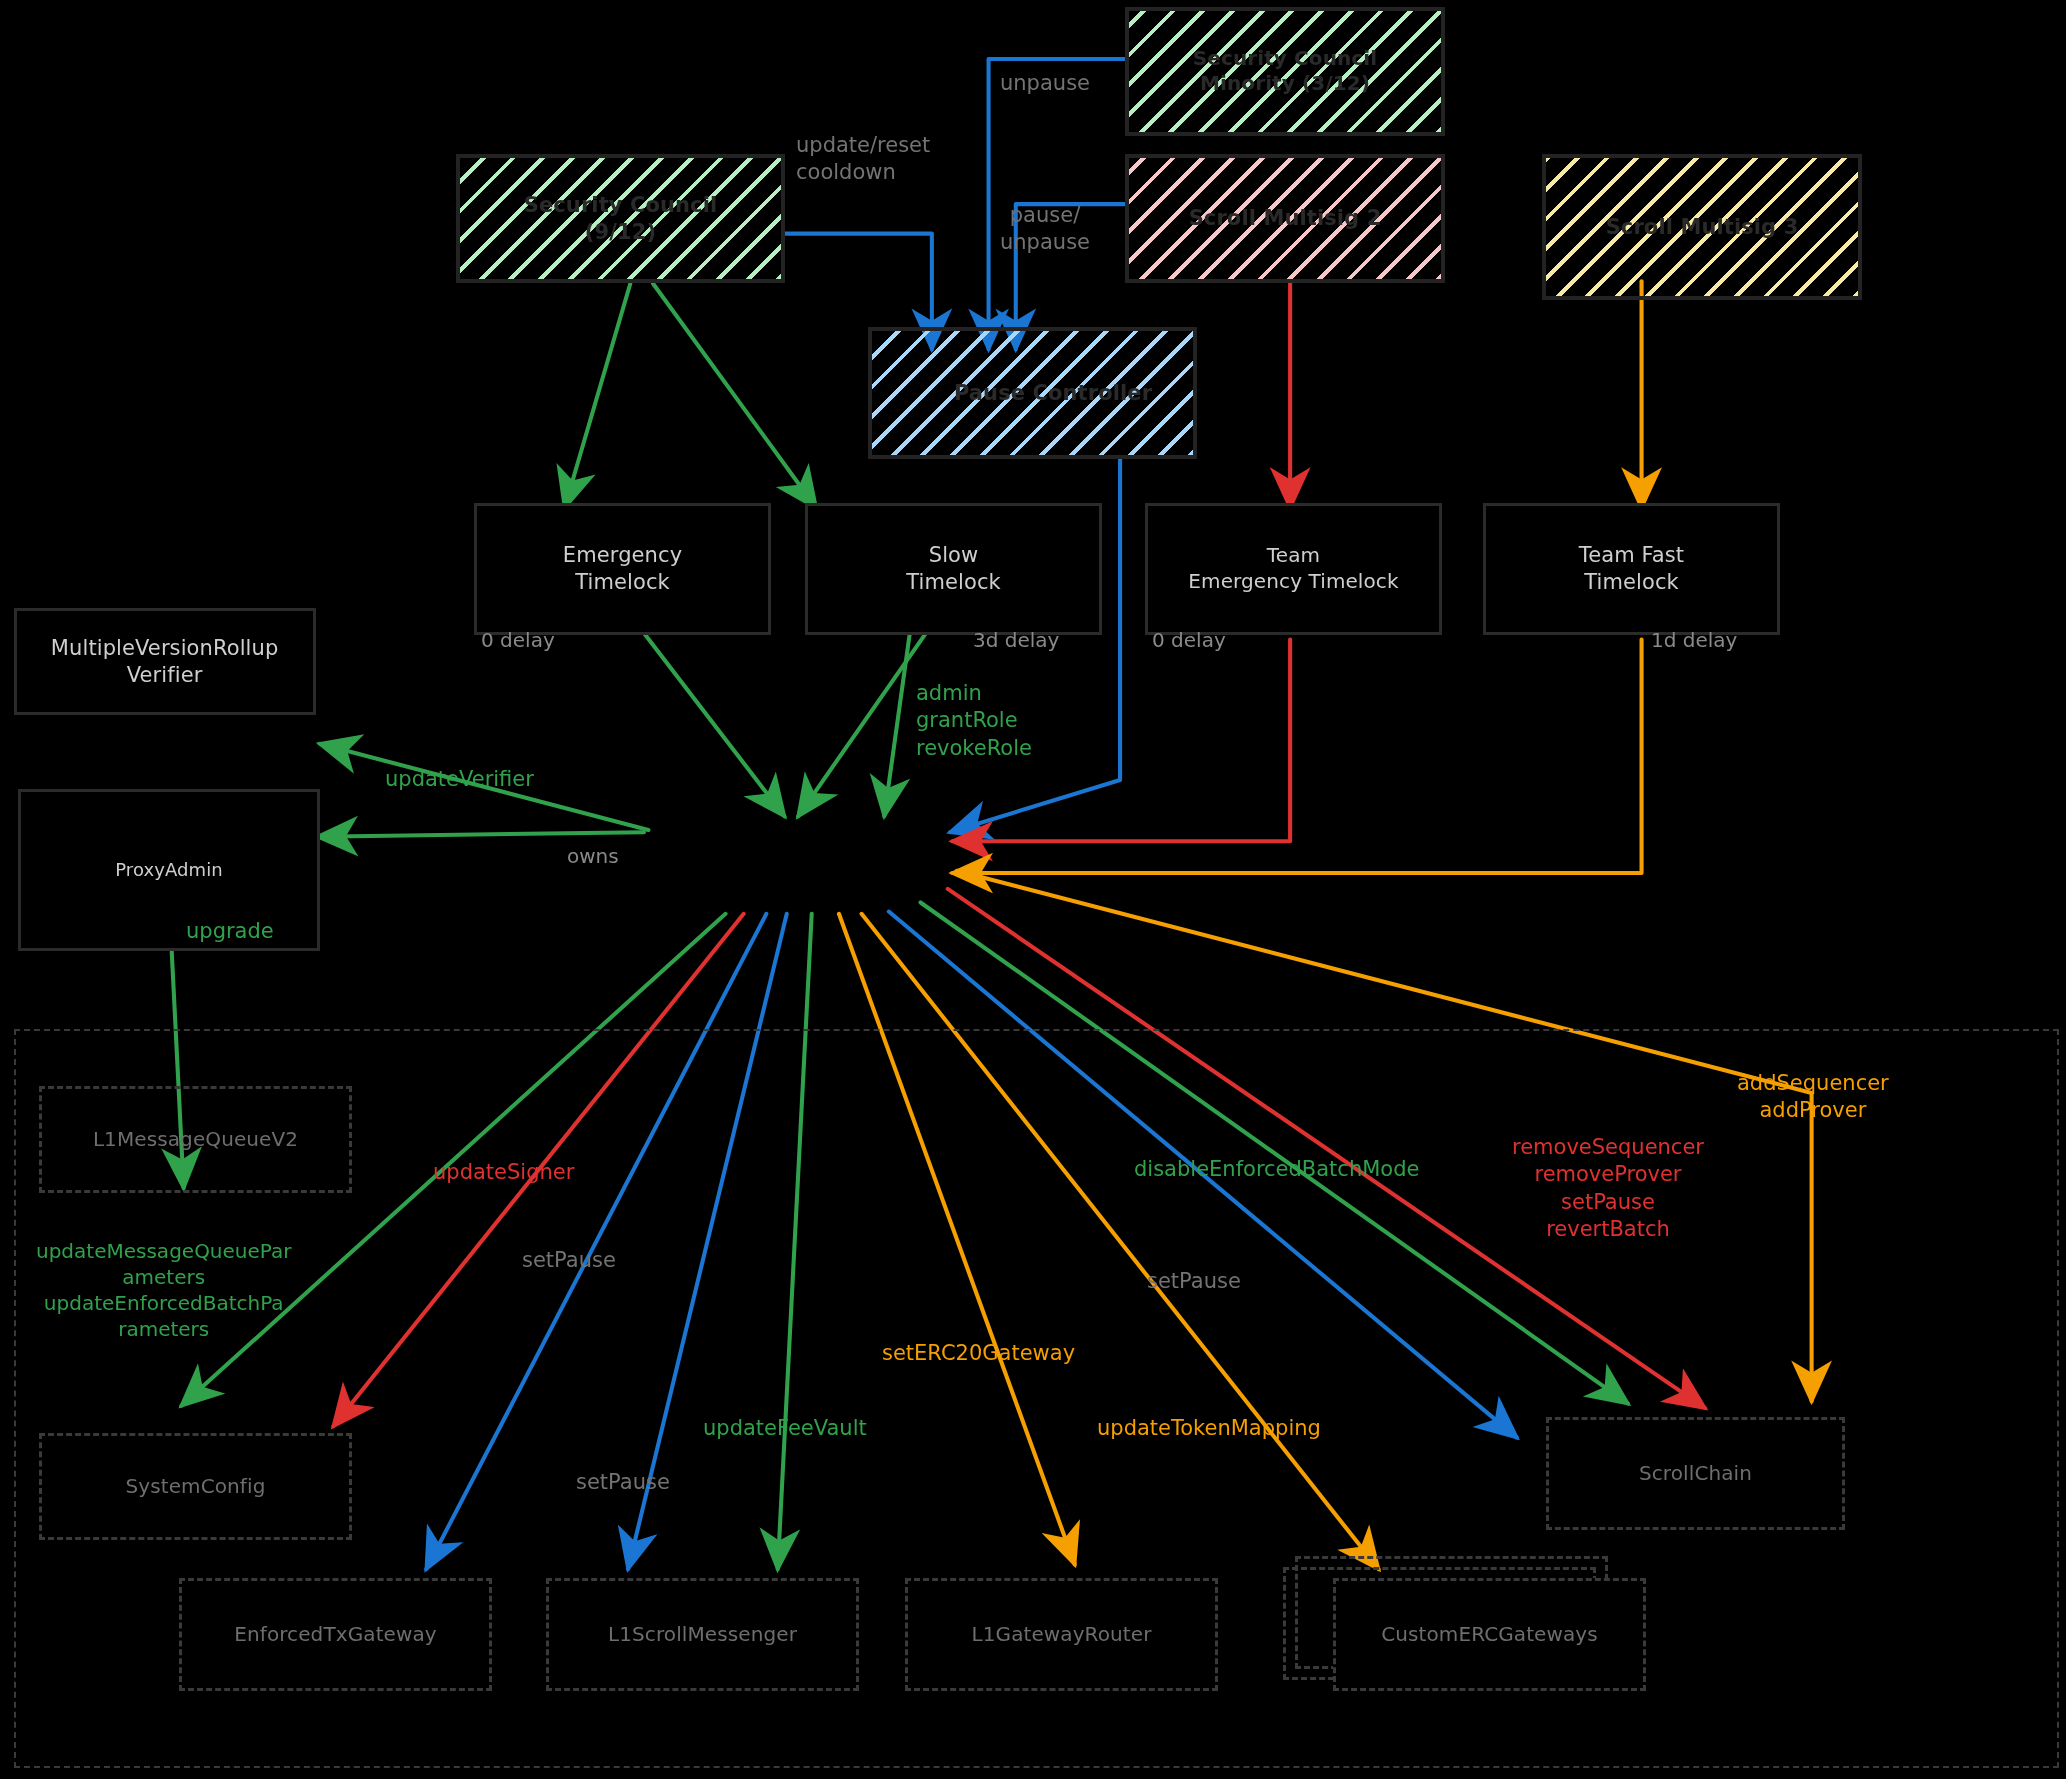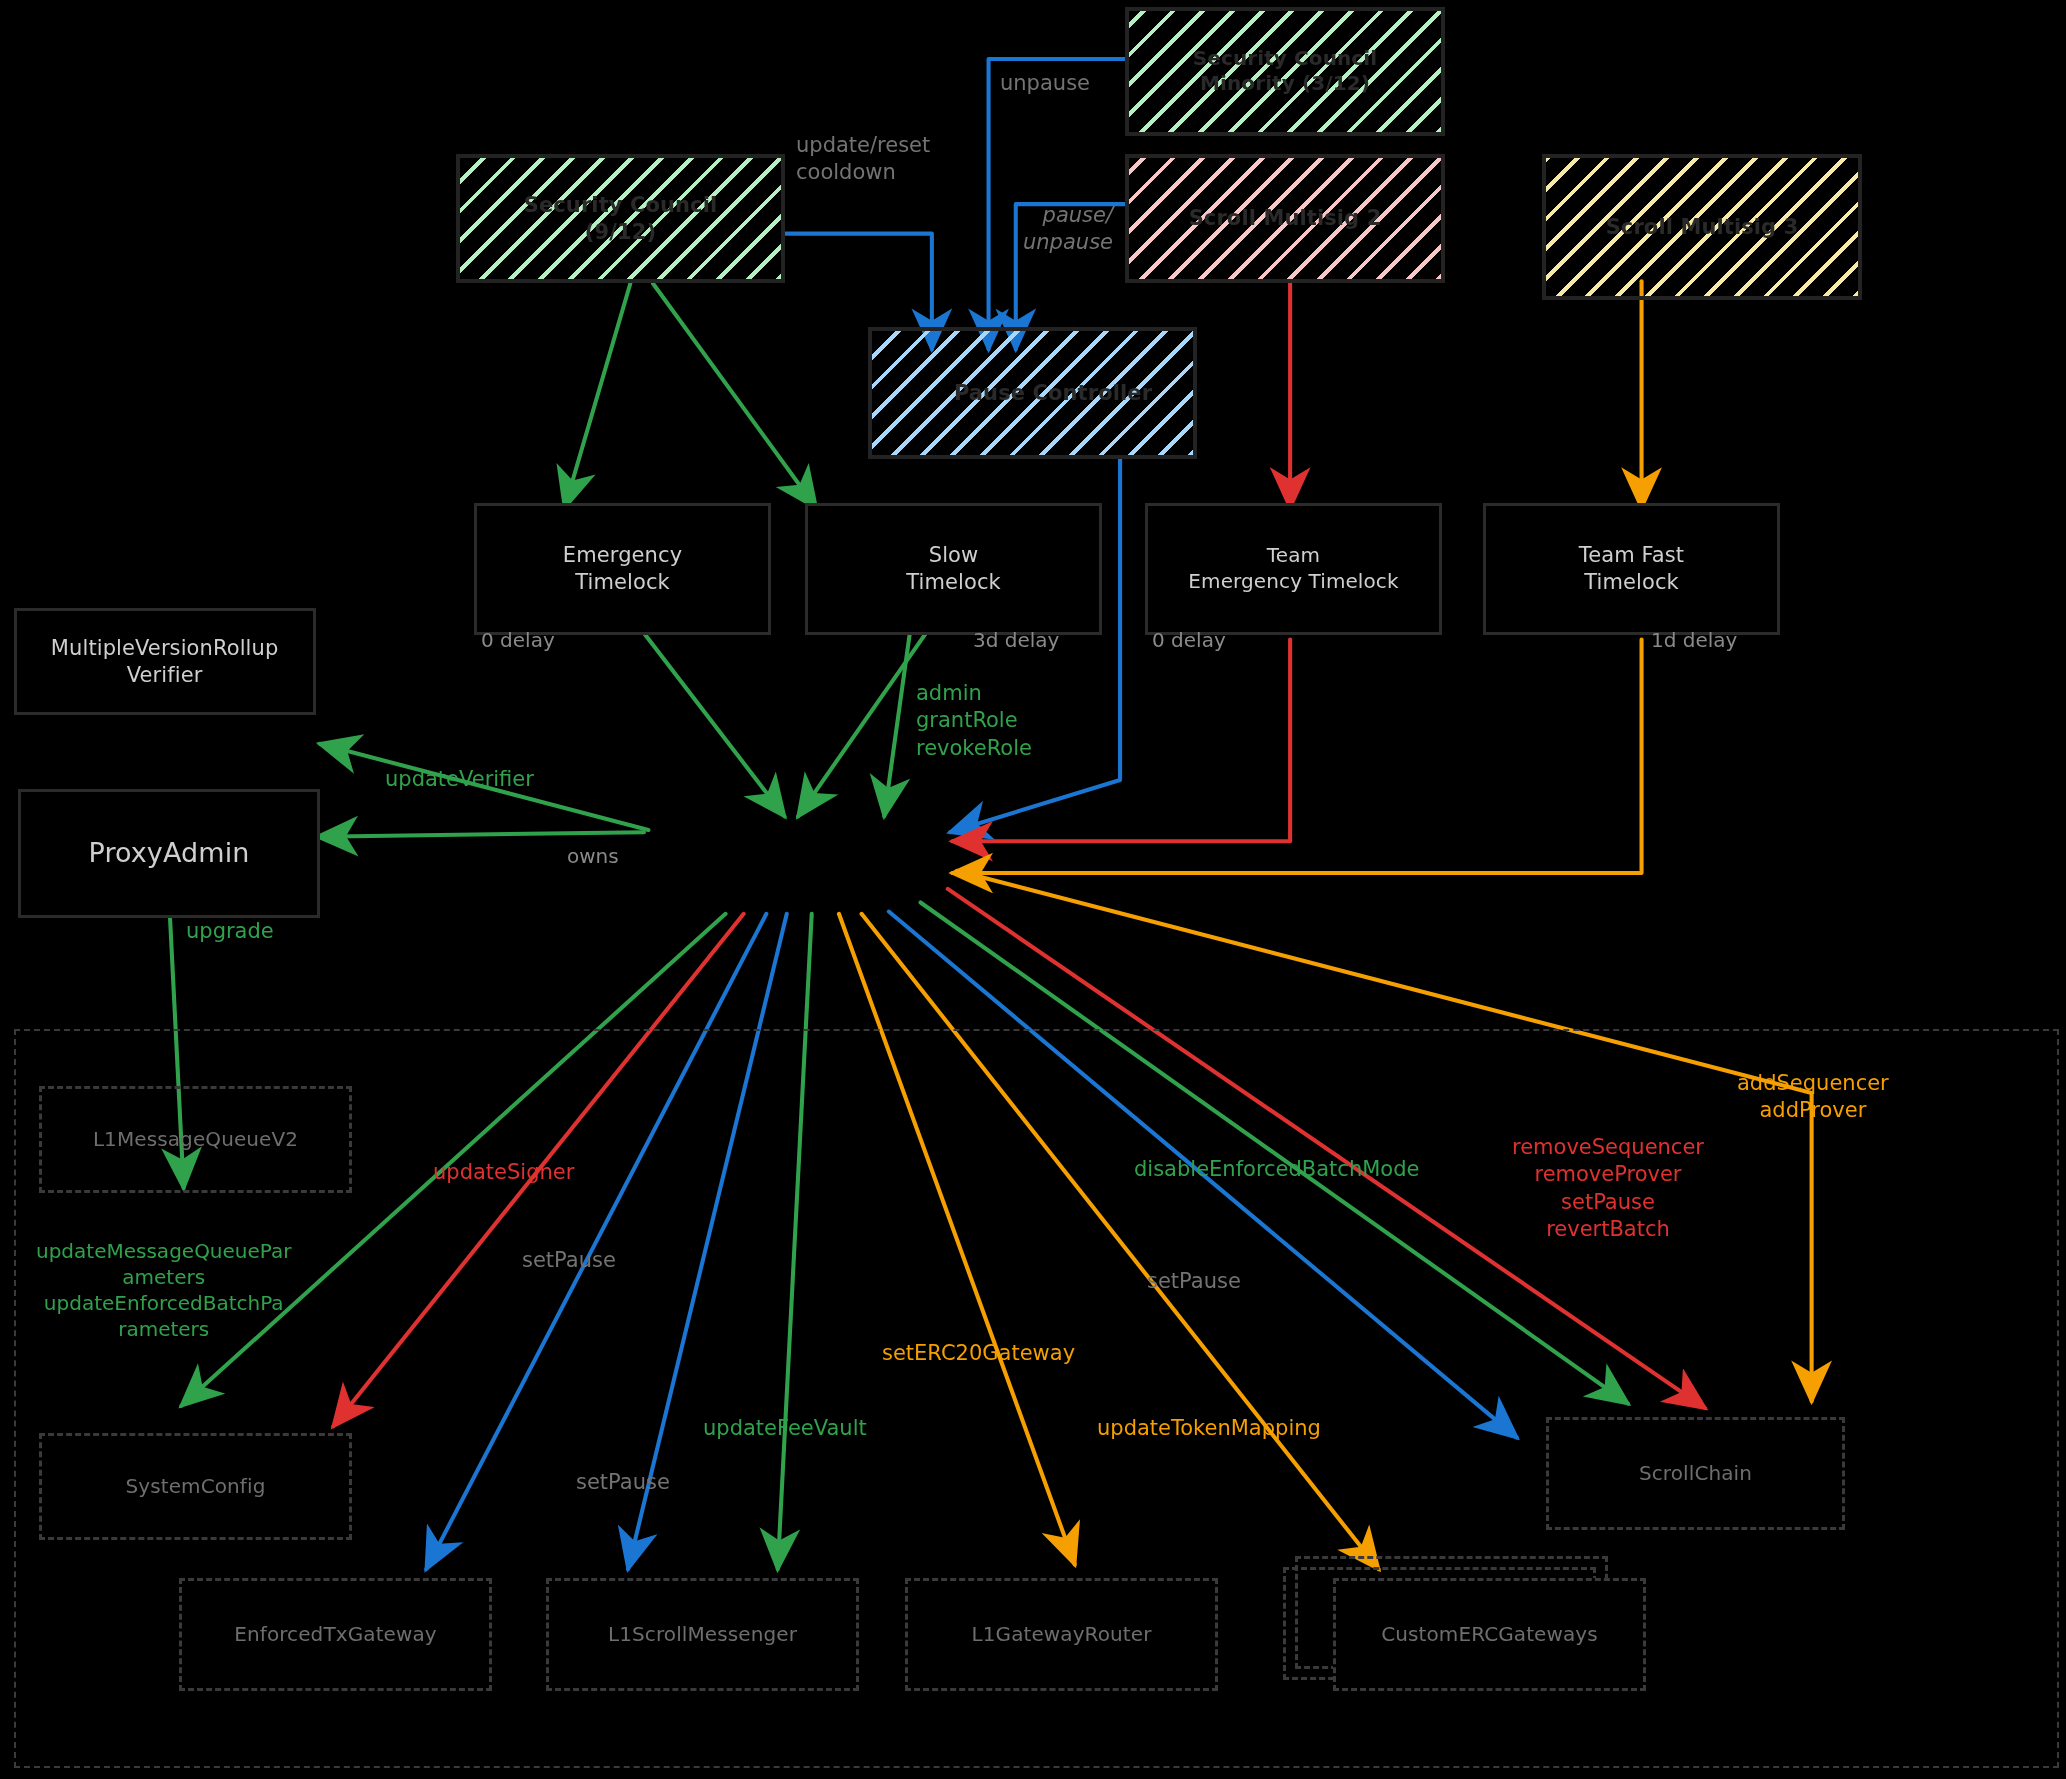--- a/index.html
+++ b/index.html
@@ -195,21 +195,21 @@
     <span style="white-space:pre-line;">Team Fast
 Timelock</span>
   </div>
   <div class="caption" style="left:1651px; top:628px; font-size:20px;">1d delay</div>
 
   <div class="node node-solid" style="left:13.6px; top:608px; width:302px; height:107px; font-size:21px;">
     <span style="white-space:pre-line;">MultipleVersionRollup
 Verifier</span>
   </div>
 
-  <div class="node node-solid" style="left:18px; top:789px; width:302px; height:129px; font-size:27px;">
+  <div class="node node-solid" style="left:18px; top:789px; width:302px; height:162px; font-size:18px;">
     <span>ProxyAdmin</span>
   </div>
 
 
   <div class="caption" style="left:567px; top:844px; font-size:20px;">owns</div>
 
   <div class="node-dashed-outer" style="position:absolute; left:13.6px; top:1029px; width:2041px; height:735px;"></div>
 
   <div class="node node-dashed" style="left:39px; top:1086px; width:313px; height:107px; font-size:20px;">
     <span>L1MessageQueueV2</span>
@@ -240,21 +240,21 @@
   <div class="node node-dashed" style="left:1333px; top:1578px; width:313px; height:113px; font-size:20px; background:#000;">
     <span>CustomERCGateways</span>
   </div>
 
 
   <div class="edge-label lb-blue" style="left:1000px; top:70px; font-size:21px;">unpause</div>
 
   <div class="edge-label lb-blue" style="left:796px; top:132px; font-size:21px; text-align:left;">update/reset
 cooldown</div>
 
-  <div class="edge-label lb-blue" style="left:1023px; top:202px; font-size:21px; text-align:right;font-style:italic;">pause/
+  <div class="edge-label lb-blue" style="left:1000px; top:202px; font-size:21px; text-align:center;">pause/
 unpause</div>
 
   <div class="edge-label lb-green" style="left:916px; top:680px; font-size:21px; text-align:left;">admin
 grantRole
 revokeRole</div>
 
   <div class="edge-label lb-green" style="left:385px; top:766px; font-size:21px;">updateVerifier</div>
 
   <div class="edge-label lb-green" style="left:186px; top:918px; font-size:21px;">upgrade</div>
 

